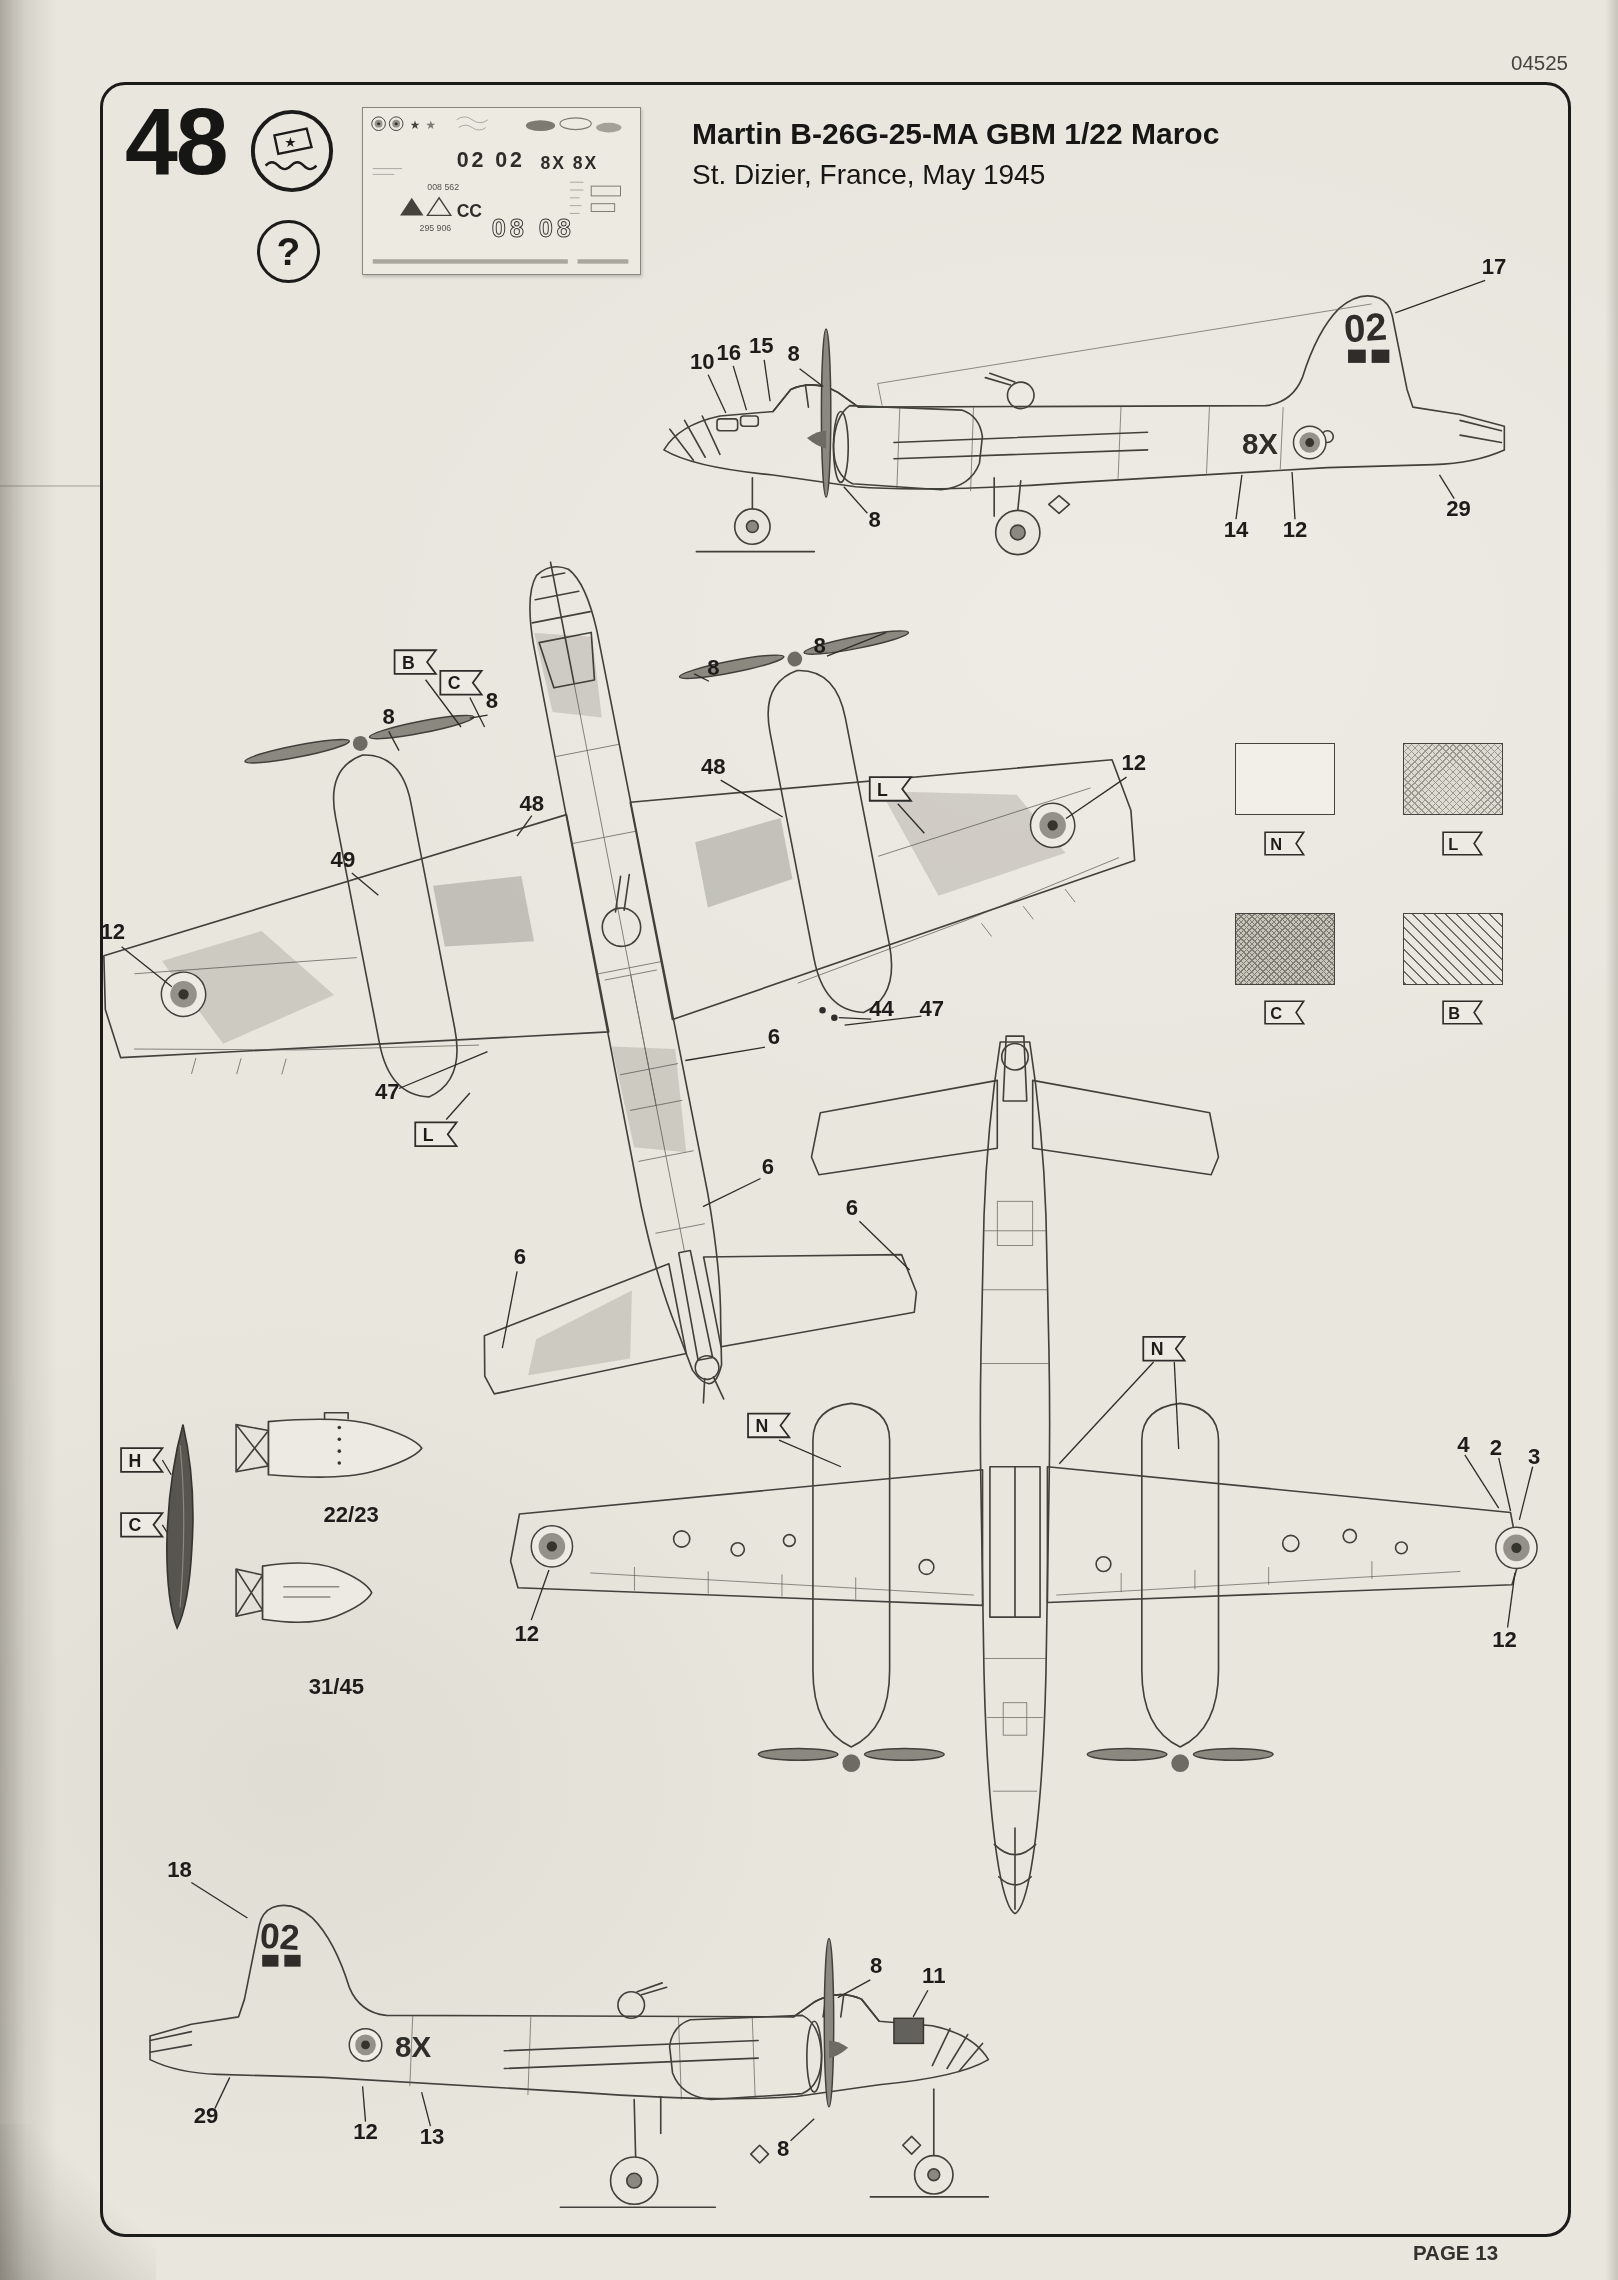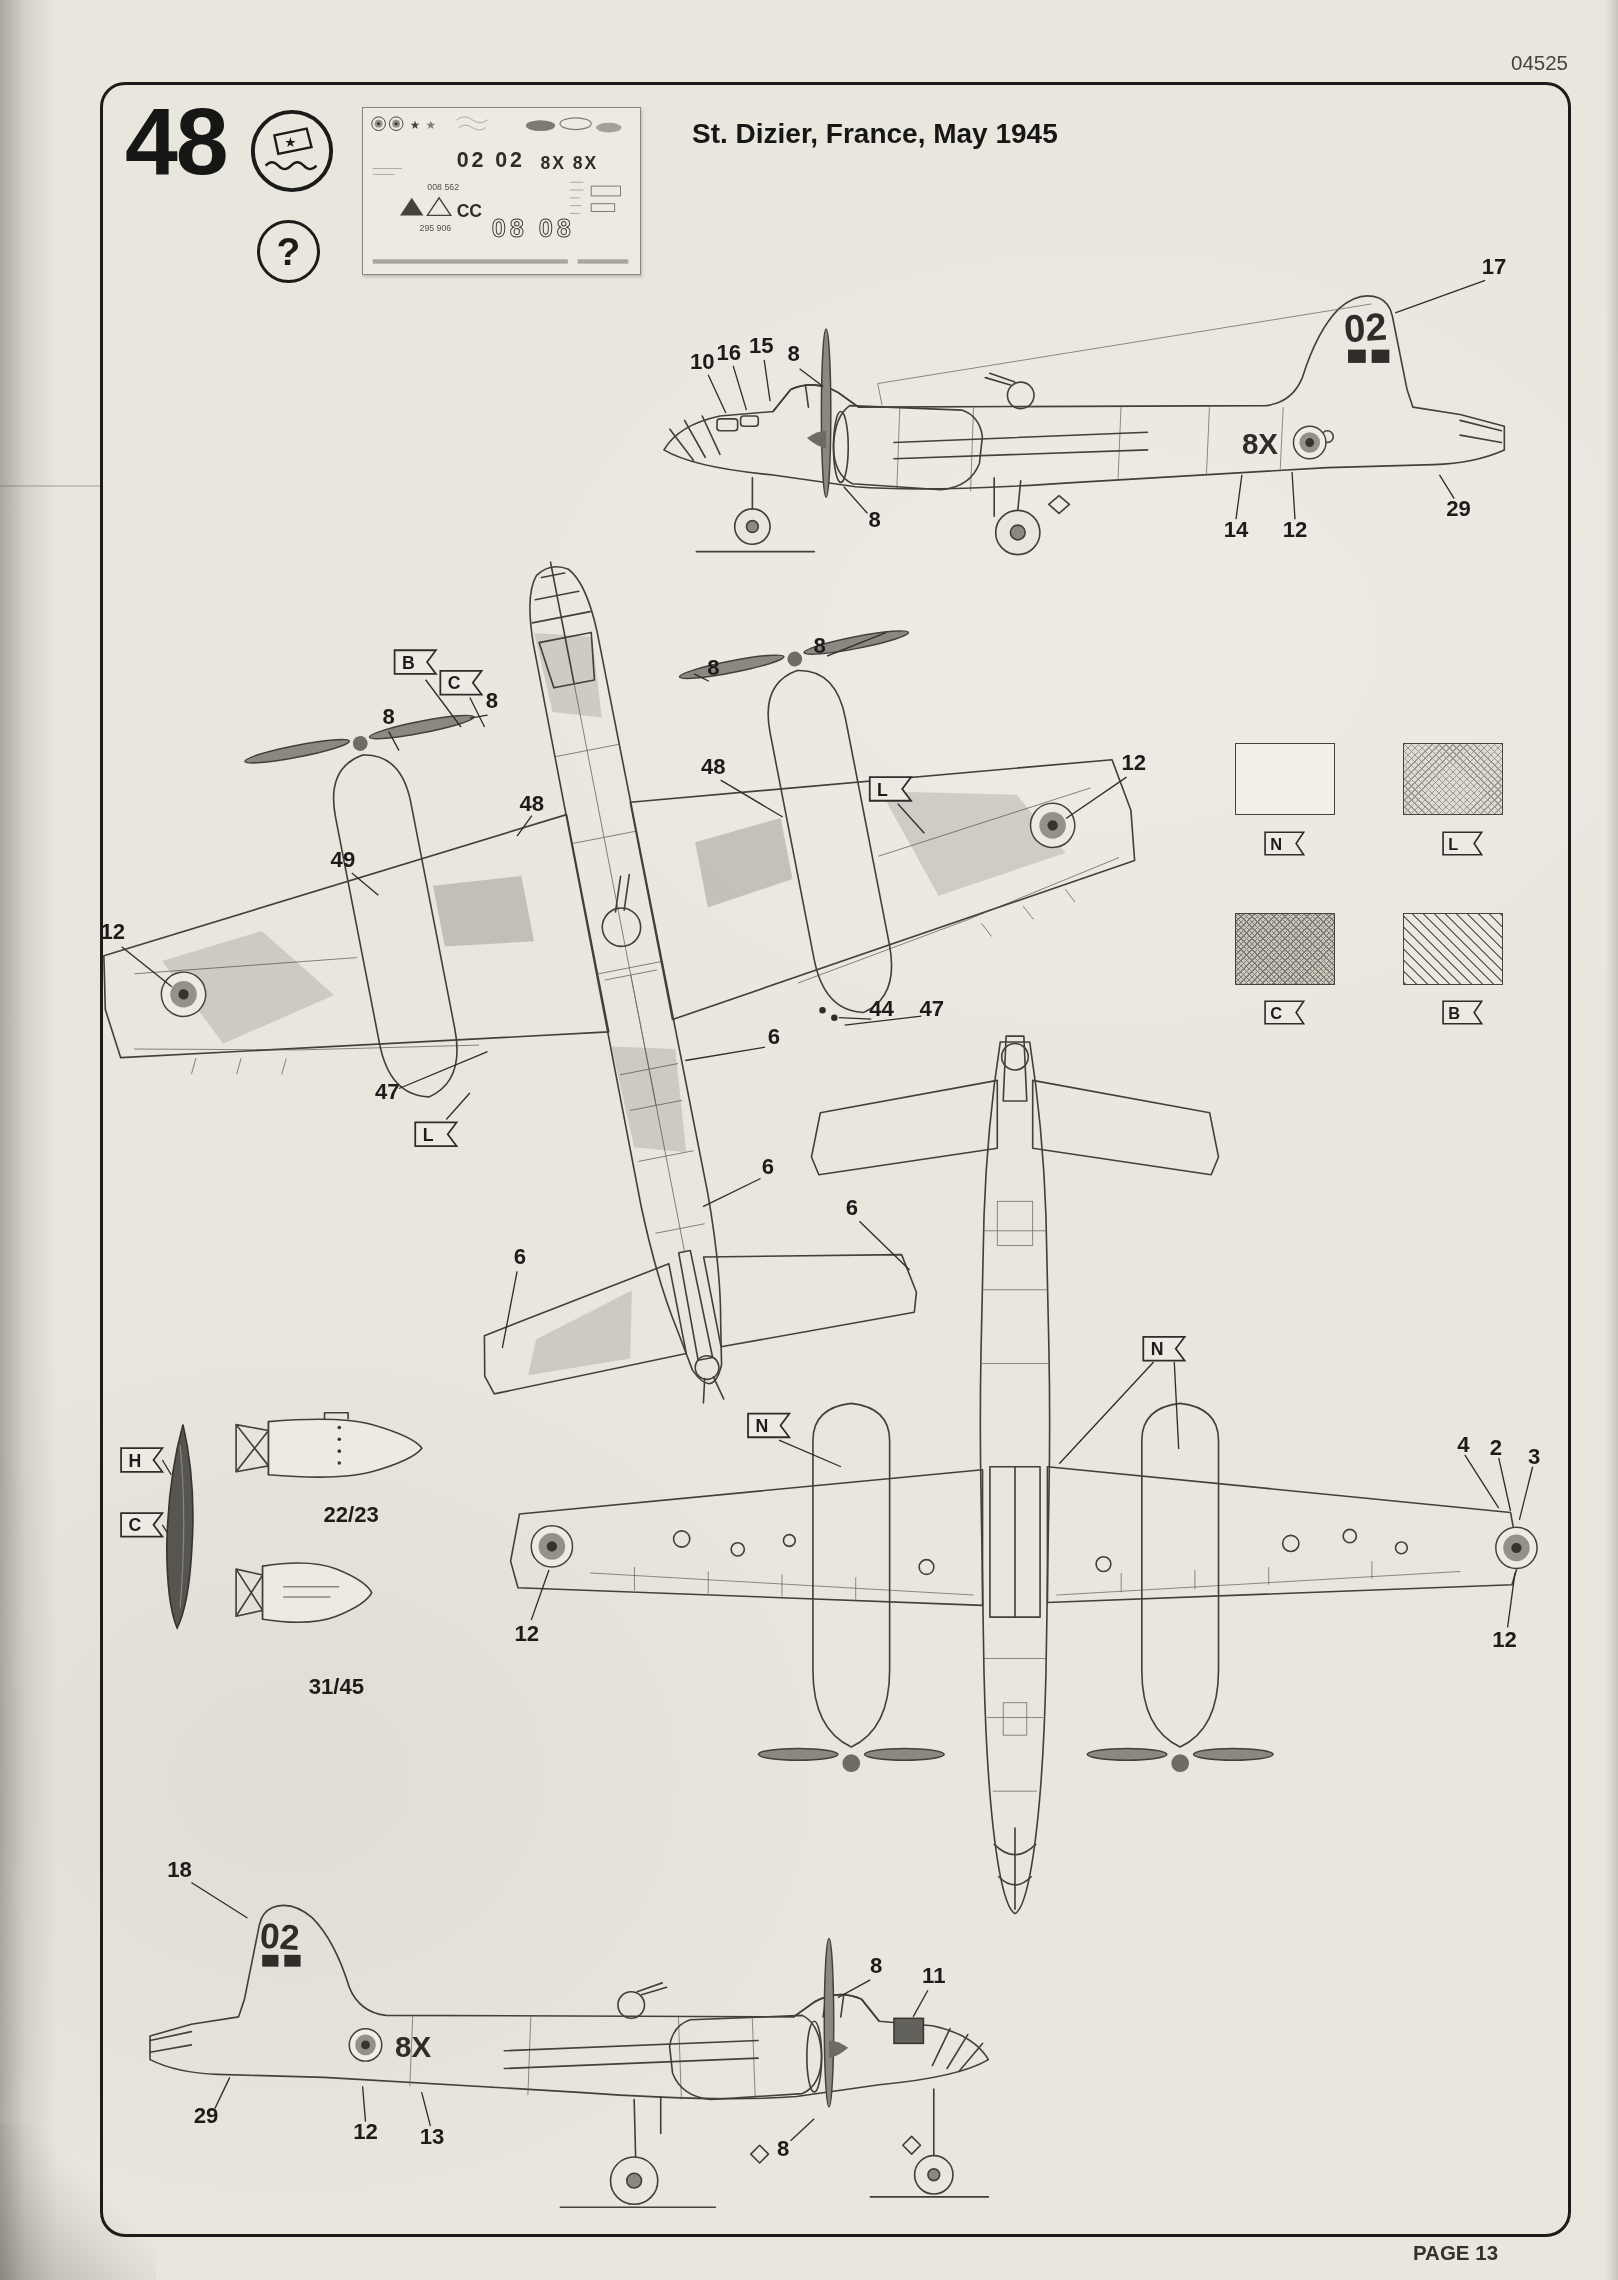--- a/index.html
+++ b/index.html
@@ -11,21 +11,21 @@
       #e9e6de;}
   .abs{position:absolute;}
   .border-frame{left:100px;top:82px;width:1465px;height:2149px;border:3.9px solid #1b1b19;border-radius:25px;}
   .kit-number{left:1404px;top:51px;width:164px;text-align:right;font-size:20.5px;color:#45443f;}
   .page-label{left:1346px;top:2241px;width:219px;text-align:center;font-size:20.5px;font-weight:bold;color:#33322e;}
   .step-number{left:125px;top:94px;font-size:95px;font-weight:bold;color:#161614;letter-spacing:-2px;line-height:1;}
   .q-icon{left:257px;top:220px;width:57px;height:57px;border:3.9px solid #1b1b19;border-radius:50%;
     display:flex;align-items:center;justify-content:center;font-size:39px;font-weight:bold;color:#1b1b19;}
   .title-block{left:692px;top:113px;line-height:41px;color:#161614;}
   .title-line1{font-size:30px;font-weight:bold;}
-  .title-line2{font-size:28px;font-weight:bold;}
+  .title-line2{font-size:28px;font-weight:normal;}
   .decal-sheet{left:362px;top:107px;width:277px;height:166px;background:#edeae2;border:1.5px solid #8a877e;box-shadow:1px 2px 2.9px rgba(60,58,50,0.25);}
   .legend{left:1235px;top:743px;width:322px;height:302px;}
   .legend .sw{position:absolute;width:98px;height:70px;border:1.6px solid #44433f;}
   .sw-n{background:#f1efe8;}
   .sw-l{background:repeating-linear-gradient(45deg,#9b988f 0 1px,transparent 1px 4.9px),
                repeating-linear-gradient(-45deg,#9b988f 0 1px,transparent 1px 4.9px),#dedbd2;}
   .sw-c{background:repeating-linear-gradient(45deg,#7f7c74 0 1px,transparent 1px 3.9px),
                repeating-linear-gradient(-45deg,#7f7c74 0 1px,transparent 1px 3.9px),#c8c5bb;}
   .sw-b{background:repeating-linear-gradient(45deg,#6f6d66 0 1.6px,transparent 1.6px 7.8px),#eae7e0;}
   .legend .flg{position:absolute;width:41px;height:25px;}
@@ -97,20 +97,21 @@
       <polygon points="66,110 78,92 90,110" fill="none" stroke="#44423d" stroke-width="1.4"></polygon>
       <text x="96" y="112" class="code" font-size="18">CC</text>
       <text x="58" y="126" class="smallprint">295 906</text>
       <text x="132" y="132" font-family="Liberation Sans, sans-serif" font-weight="bold" font-size="26" letter-spacing="4" fill="#eceae3" stroke="#3b3a36" stroke-width="1">08 08</text>
       <rect x="10" y="155" width="200" height="4.5" fill="#a9a69e"></rect>
       <rect x="220" y="155" width="52" height="4.5" fill="#a9a69e"></rect>
     </svg>
   </div>
 
   <div class="abs title-block">
+    <div class="title-line1">Martin B-26G-25-MA GBM 1/22 Maroc</div>
     <div class="title-line2">St. Dizier, France, May 1945</div>
   </div>
 
   <svg class="abs" style="left:634px;top:242px" width="915" height="317" viewBox="0 0 620 215">
     <defs>
       <pattern id="h1" width="6" height="6" patternUnits="userSpaceOnUse">
         <rect width="6" height="6" fill="#d7d4cb"></rect>
         <path d="M0 0L6 6M6 0L0 6" stroke="#a09d94" stroke-width="0.6"></path>
       </pattern>
     </defs>

